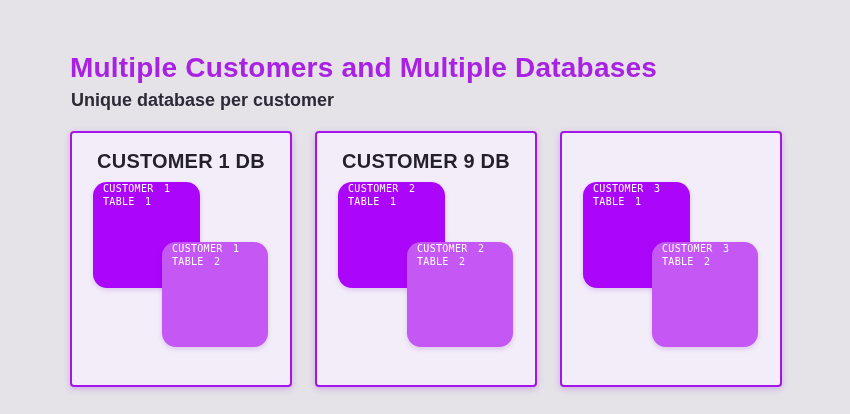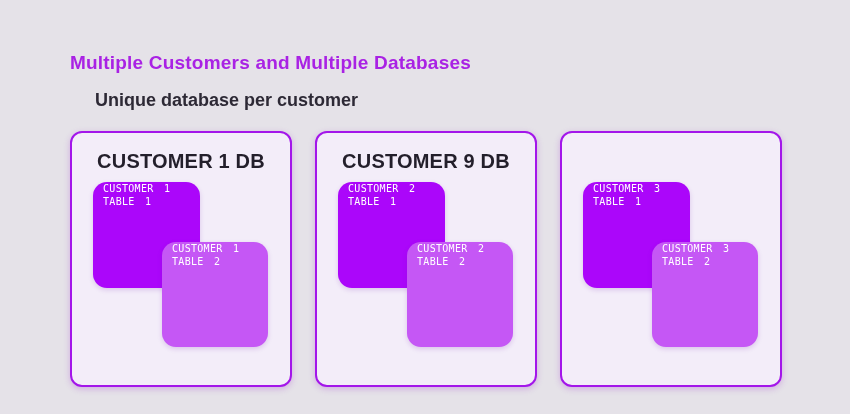--- a/index.html
+++ b/index.html
@@ -17,36 +17,35 @@
   html, body {
     width: 850px; height: 414px;
     background: var(--page-bg);
     font-family: "Liberation Sans", sans-serif;
     overflow: hidden;
   }
   .stage { position: relative; width: 850px; height: 414px; }
 
   .page-title {
     position: absolute; left: 70px; top: 52px;
-    font-size: 19px; font-weight: 800; letter-spacing: 0.2px;
+    font-size: 28px; font-weight: 800; letter-spacing: 0.2px;
     color: var(--title-color);
   }
   .page-subtitle {
     position: absolute; left: 71px; top: 90px;
     font-size: 18px; font-weight: 700;
     color: var(--text-dark);
-    margin-left: 24px;
   }
 
   .card {
     position: absolute; top: 131px;
     width: 222px; height: 256px;
     background: var(--card-bg);
     border: 2px solid var(--card-border);
-    border-radius: 12px;
+    border-radius: 4px;
     box-shadow: 0 2px 6px rgba(150, 40, 200, 0.28);
   }
   .card.c1 { left: 70px; }
   .card.c2 { left: 315px; }
   .card.c3 { left: 560px; }
 
   .card-title {
     margin-top: 17px;
     text-align: center;
     font-size: 20px; font-weight: 800; letter-spacing: 0.2px;

